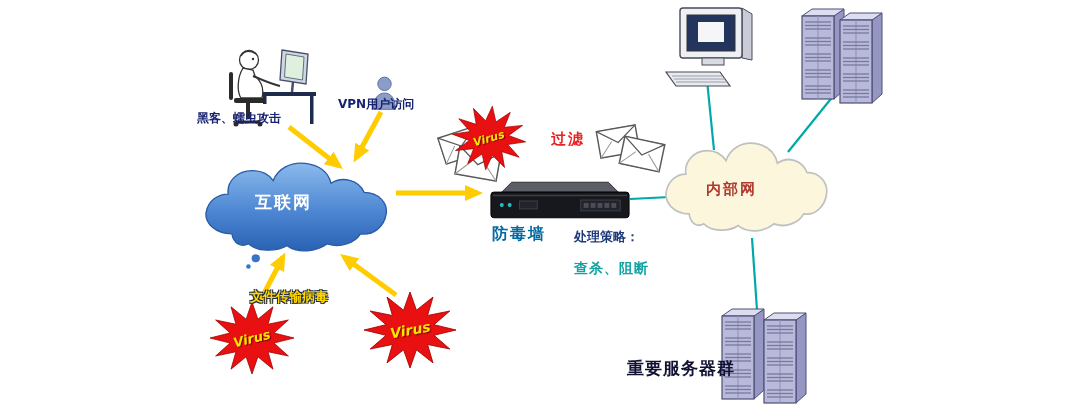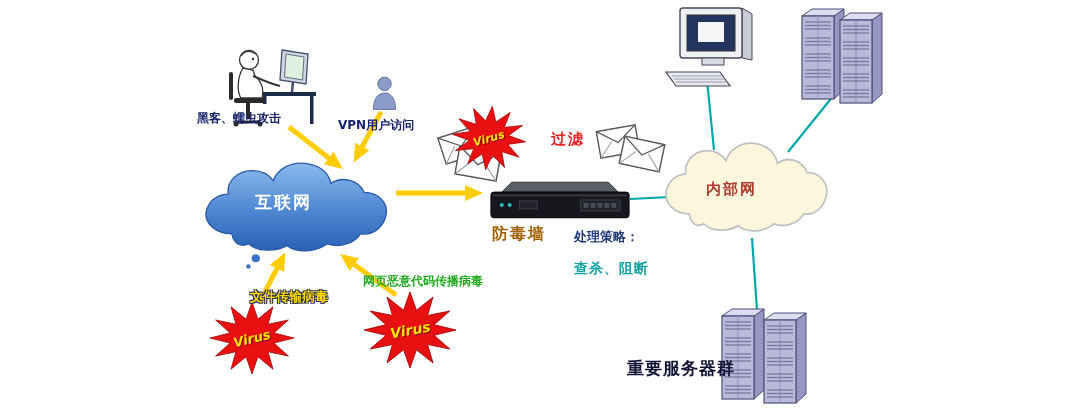--- a/index.html
+++ b/index.html
@@ -7,21 +7,21 @@
   body { font-family:"DejaVu Sans","Liberation Sans",sans-serif; }
   .canvas { position:relative; width:1080px; height:408px; background:#ffffff; overflow:hidden; }
   .abs { position:absolute; }
   .overlay { left:0; top:0; z-index:0; pointer-events:none; }
   .cloud { z-index:1; }
   .icon { z-index:3; }
   .lbl { position:absolute; font-weight:bold; white-space:nowrap; z-index:4; }
   .lbl-navy { color:#16226e; font-size:12px; }
   .lbl-internet { color:#ffffff; font-size:17px; letter-spacing:2px; z-index:2; }
   .lbl-filter { color:#e82222; font-size:15px; letter-spacing:2px;text-align:right; }
-  .lbl-firewall { color:#a16207; font-size:16px; letter-spacing:2px; }
+  .lbl-firewall { color:#0369a1; font-size:16px; letter-spacing:2px; }
   .lbl-strategy-title { color:#1f3a7a; font-size:13px; }
   .lbl-strategy-actions { color:#14a3a3; font-size:14px; letter-spacing:1px; }
   .lbl-intranet { color:#b03a2e; font-size:15px; letter-spacing:2px; }
   .lbl-file-virus { color:#ffd800; font-size:13px;
     text-shadow:1px 1px 0 #1d2b4d,-1px -1px 0 #1d2b4d,1px -1px 0 #1d2b4d,-1px 1px 0 #1d2b4d;margin-left:47px; }
   .lbl-web-virus { color:#1faa1f; font-size:12px; }
   .lbl-servers { color:#111133; font-size:17px; letter-spacing:1px; }
   .star { position:absolute; display:flex; align-items:center; justify-content:center; z-index:3; }
   .star svg { position:absolute; left:0; top:0; width:100%; height:100%; }
   .star span { position:relative; color:#ffe400; font-style:italic; font-weight:bold;
@@ -130,21 +130,21 @@
     <path d="M10,82 L34,82" stroke="#2a2a2a" stroke-width="3"></path>
     <circle cx="10" cy="84" r="2.5" fill="#2a2a2a"></circle>
       <circle cx="34" cy="84" r="2.5" fill="#2a2a2a"></circle>
   </svg>
   <span class="lbl lbl-navy" style="left:197px; top:110px;">黑客、蠕虫攻击</span>
 
   <svg class="abs icon" style="left:372px; top:75px;" width="25" height="36" viewBox="0 0 26 36">
     <circle cx="13" cy="8.5" r="7" fill="#8b9cc8" stroke="#5d6f9f" stroke-width="1"></circle>
     <path d="M1.5,35 C1.5,23 7,18 13,18 C19,18 24.5,23 24.5,35 Z" fill="#8b9cc8" stroke="#5d6f9f" stroke-width="1"></path>
   </svg>
-  <span class="lbl lbl-navy" style="left:338px; top:117px;">VPN用户访问</span>
+  <span class="lbl lbl-navy" style="left:338px; top:96px;">VPN用户访问</span>
 
   <svg class="abs icon" style="left:440px; top:130px; transform:rotate(-18deg);" width="42" height="30" viewBox="0 0 40 28">
       <use href="#envelopeShape"></use>
     </svg>
   <svg class="abs icon" style="left:456px; top:148px; transform:rotate(10deg);" width="44" height="31" viewBox="0 0 40 28">
       <use href="#envelopeShape"></use>
     </svg>
   <div class="star star-top" style="left:452px; top:106px; width:74px; height:64px; transform:rotate(6deg);">
     <svg viewBox="0 0 100 100" preserveAspectRatio="none">
         <use href="#starShape"></use>
@@ -207,21 +207,20 @@
   <span class="lbl lbl-servers" style="left:627px; top:357px;">重要服务器群</span>
 
   <span class="lbl lbl-file-virus" style="left:203px; top:288px;">文件传输病毒</span>
   <div class="star star-bl" style="left:210px; top:302px; width:84px; height:72px;">
     <svg viewBox="0 0 100 100" preserveAspectRatio="none">
         <use href="#starShape"></use>
       </svg>
     <span>Virus</span>
   </div>
 
-  <span class="lbl lbl-web-virus" style="left:363px; top:273px;">网页恶意代码传播病毒</span>
   <div class="star star-mid" style="left:364px; top:292px; width:92px; height:76px;">
     <svg viewBox="0 0 100 100" preserveAspectRatio="none">
         <use href="#starShape"></use>
       </svg>
     <span>Virus</span>
   </div>
 
 </div>
 
 </body></html>

